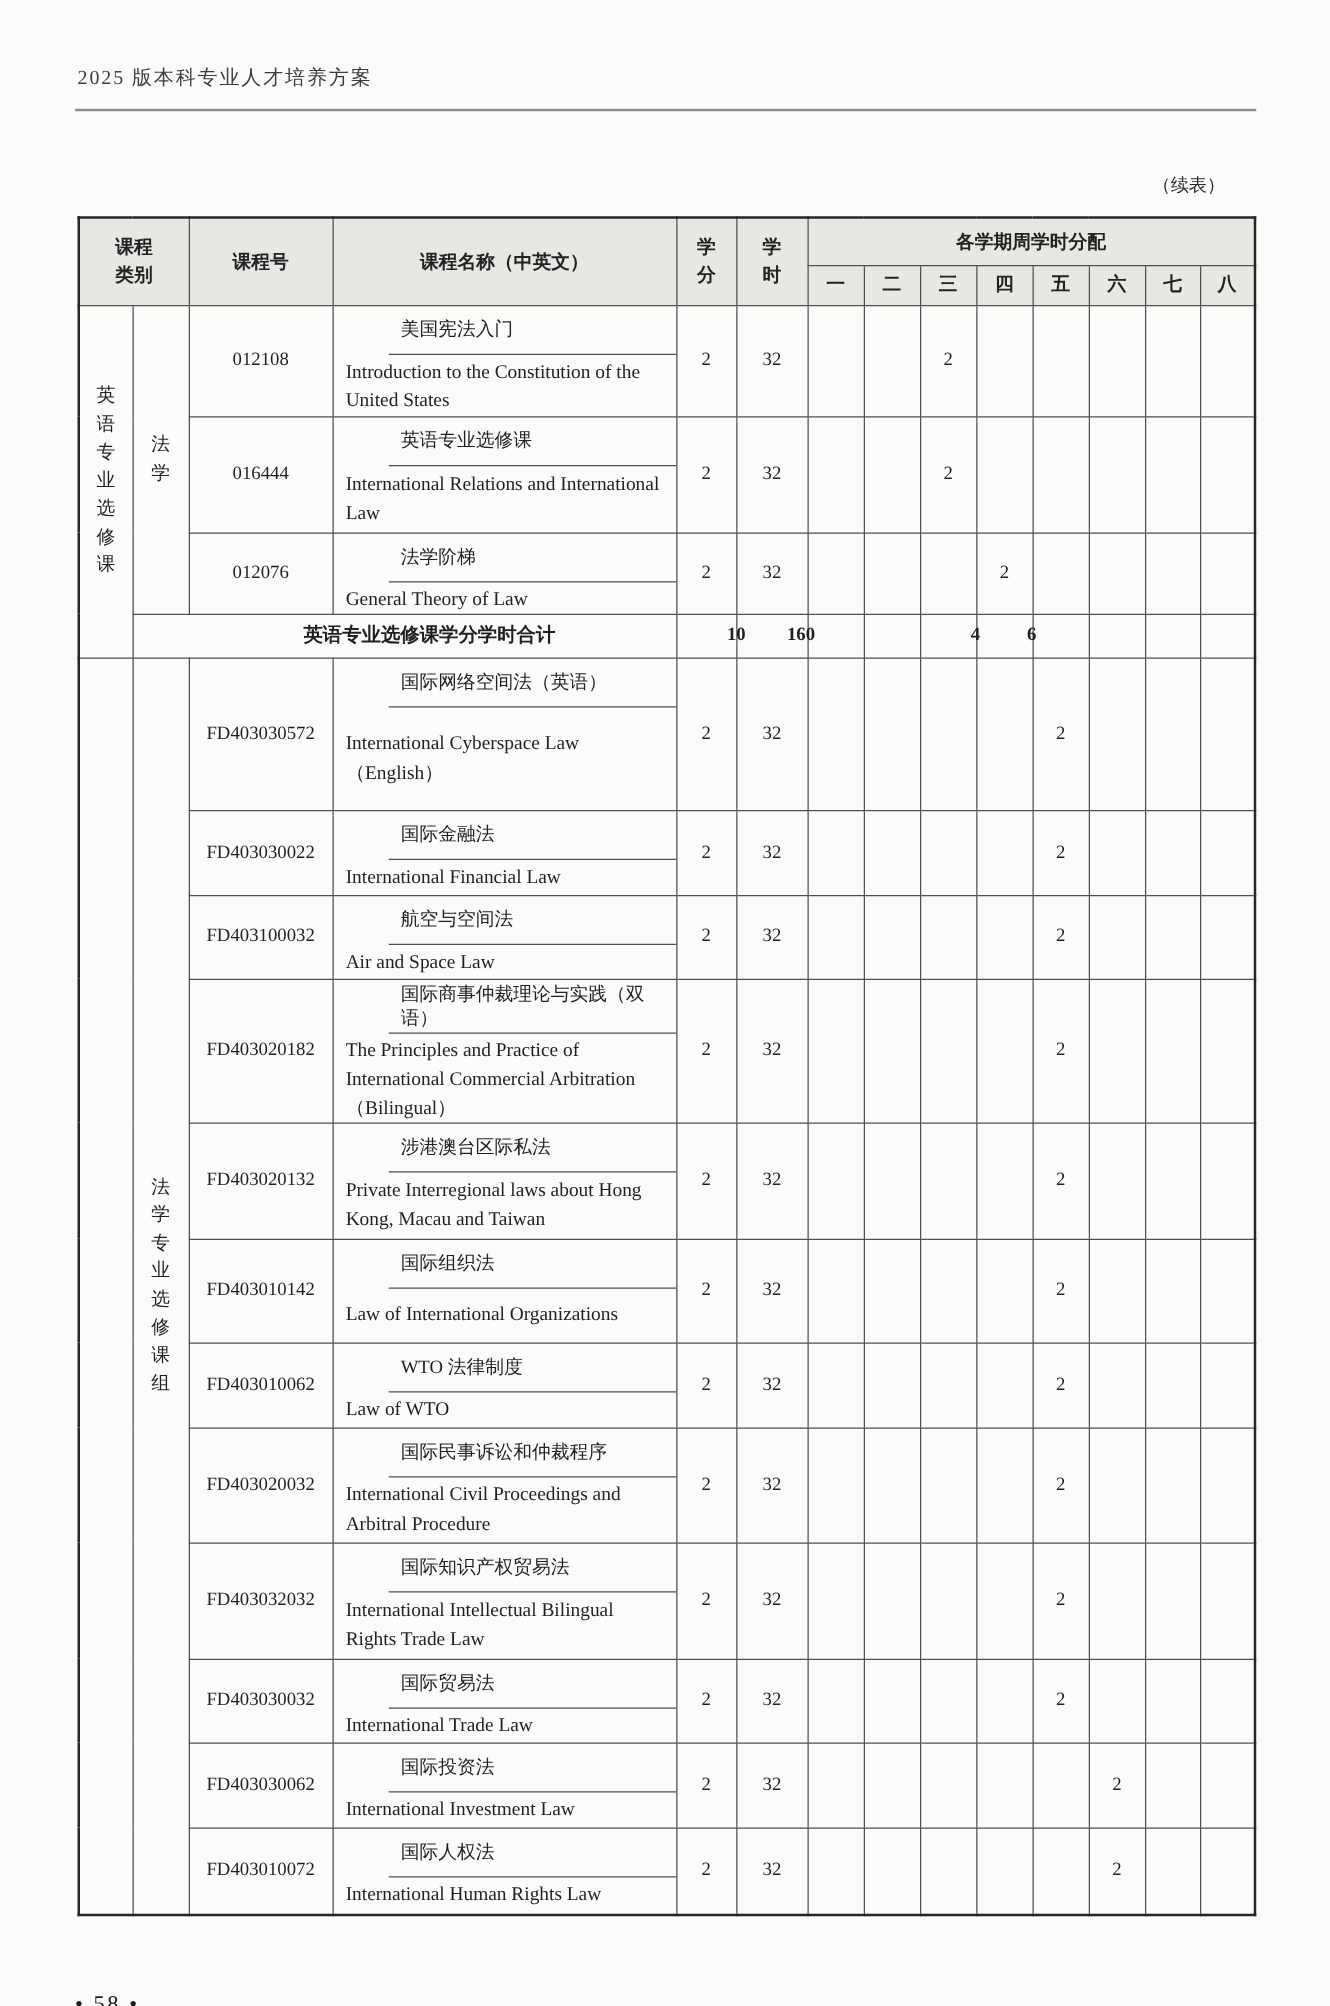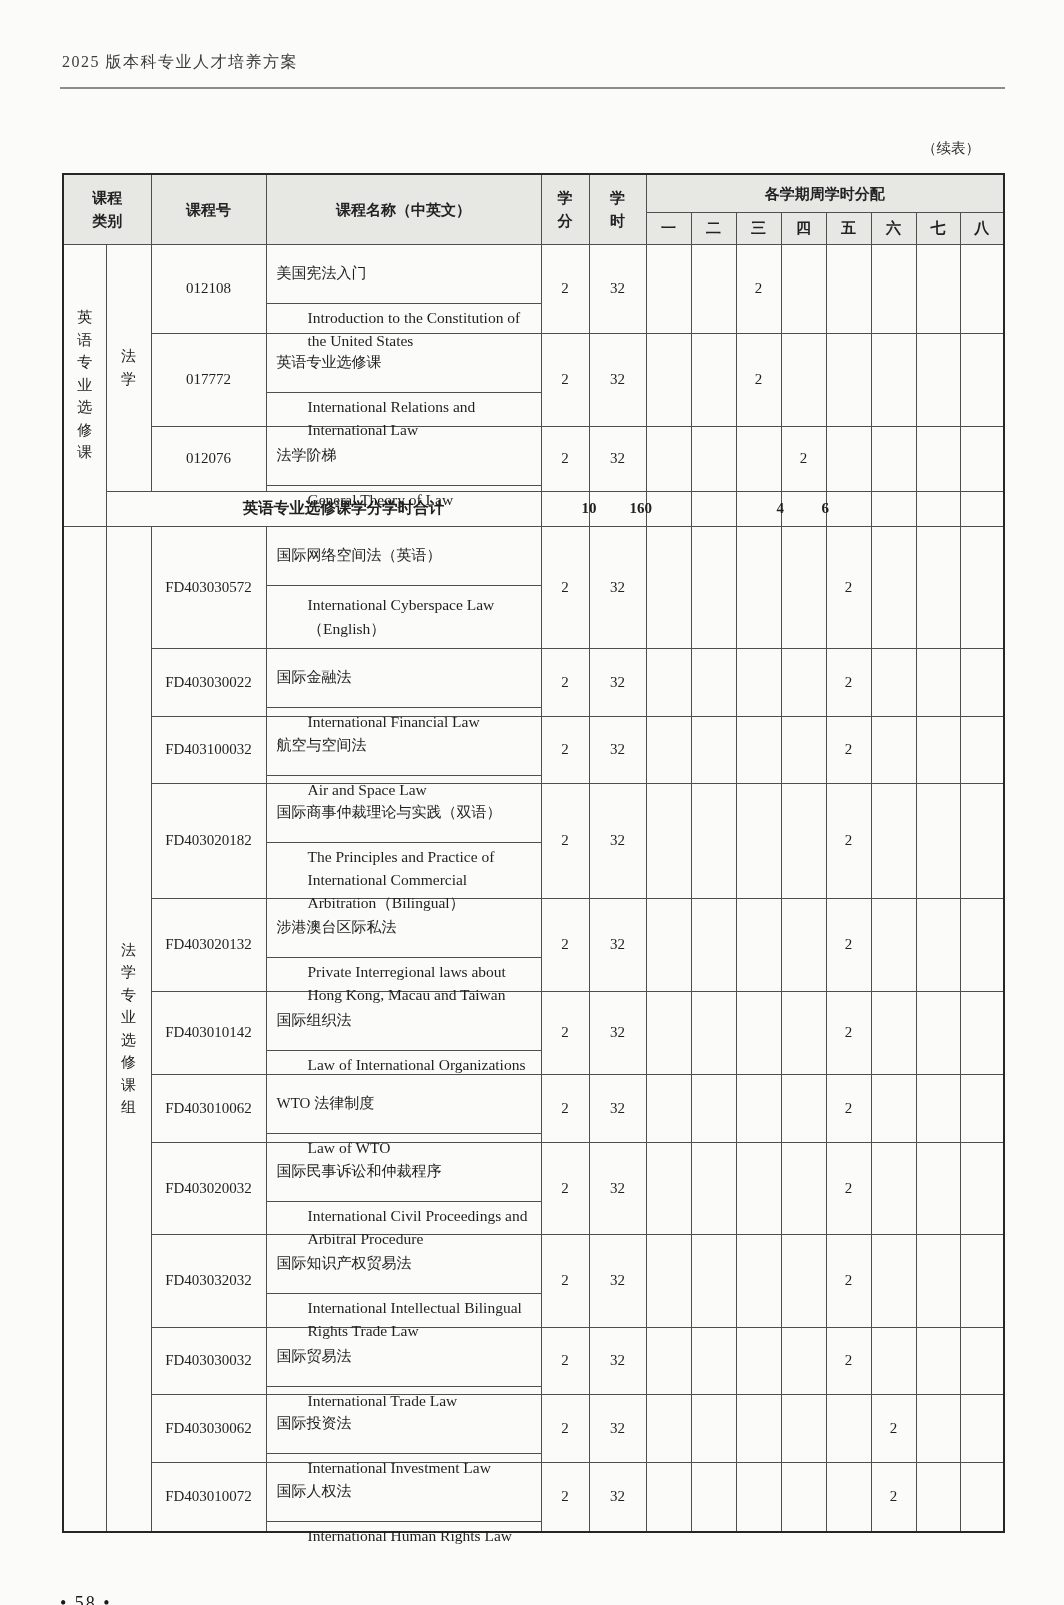--- a/index.html
+++ b/index.html
@@ -51,29 +51,30 @@
     word-break:break-all; text-align:center;
   }
   td.code  { text-align:center; font-size:15px; }
   td.num   { text-align:center; font-size:15px; }
   td.sem   { text-align:center; font-size:15px; }
   td.name-cell { vertical-align:top; }
   .nw { display:flex; flex-direction:column; }
   .cn {
     flex:0 0 34px;
     display:flex; align-items:center;
-    padding:12px 10px;
+    padding:2px 10px;
     font-size:15px;
     border-bottom:1px solid #4f4f4f;
+    margin-left:44px;
   }
   .en {
     flex:1 1 auto;
     display:flex; align-items:center;
     padding:2px 10px;
-    font-size:15.5px; line-height:1.5;margin-left:31px;
+    font-size:15.5px; line-height:1.5;
   }
   tr.total-row td { font-weight:bold;padding-left:40px; }
   td.total-label { text-align:center; font-size:15.5px; font-weight:bold; }
   .page-num {
     position:absolute; left:60px; top:1548px;
     font-size:18px; color:#1a1a1a; letter-spacing:2px;margin-top:45px;
   }
 </style>
 </head>
 <body>
@@ -143,21 +144,21 @@
       <td class="sem"></td>
       <td class="sem"></td>
       <td class="sem">2</td>
       <td class="sem"></td>
       <td class="sem"></td>
       <td class="sem"></td>
       <td class="sem"></td>
       <td class="sem"></td>
     </tr>
     <tr style="height:93px">
-      <td class="code">017772</td>
+      <td class="code">016444</td>
       <td class="name-cell">
           <div class="nw" style="height:92px">
         <div class="cn">英语专业选修课</div>
         <div class="en">International Relations and International Law</div>
           </div>
         </td>
       <td class="num">2</td>
       <td class="num">32</td>
       <td class="sem"></td>
       <td class="sem"></td>

